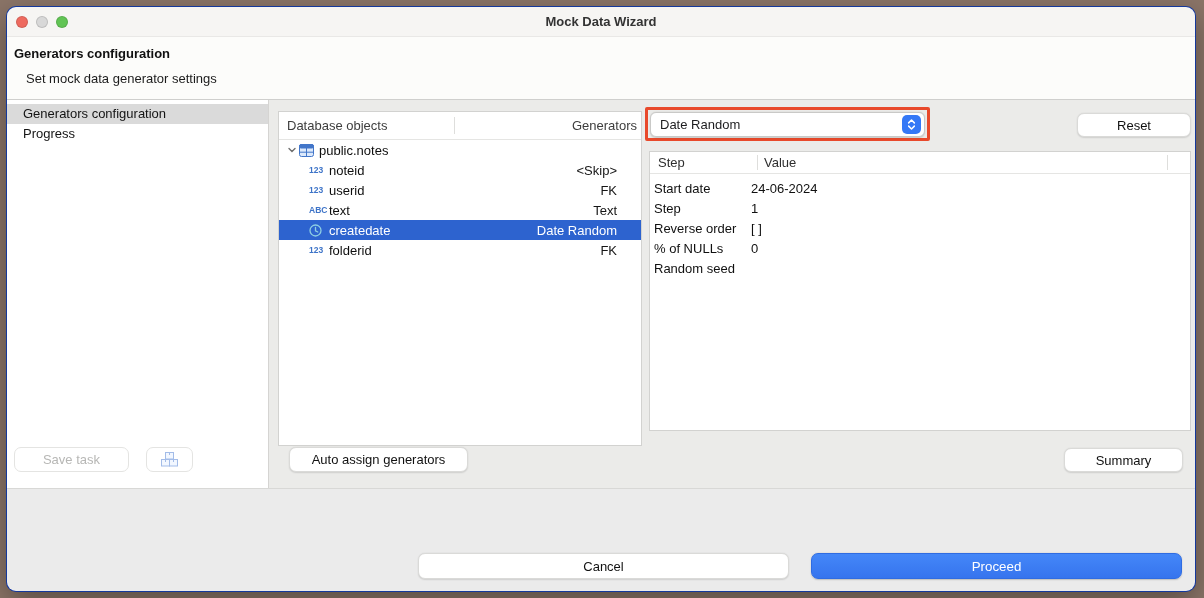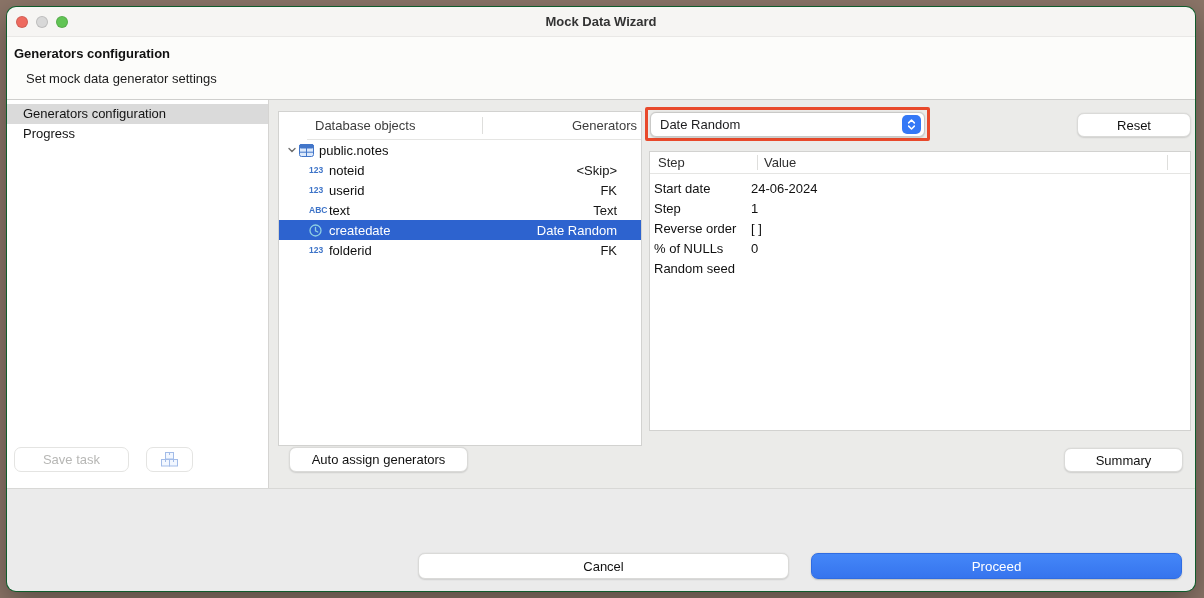--- a/index.html
+++ b/index.html
@@ -5,21 +5,21 @@
   * { margin:0; padding:0; box-sizing:border-box; }
   html,body { width:1204px; height:598px; overflow:hidden; }
   body {
     background:#8B7568;
     font-family:"Liberation Sans","DejaVu Sans",sans-serif;
     font-size:13px; color:#1d1d1f; cursor:default;
     -webkit-font-smoothing:antialiased;
   }
   .window {
     position:absolute; left:6px; top:6px; width:1190px; height:586px;
-    background:#15803d; border-radius:10px; overflow:hidden;
+    background:#1d4ed8; border-radius:10px; overflow:hidden;
     border:1px solid rgba(0,0,0,.28);
     box-shadow:0 10px 30px rgba(0,0,0,.35);
   }
   
   .titlebar { position:relative; height:30px; background:#f6f5f3; border-bottom:1px solid #e9e8e6; }
   .lights { position:absolute; left:9px; top:9px; display:flex; gap:8px; }
   .light { width:12px; height:12px; border-radius:50%; border:0.5px solid rgba(0,0,0,.12); }
   .light.red   { background:#EE6A5F; }
   .light.gray  { background:#D8D8D8; }
   .light.green { background:#61C454; }
@@ -33,21 +33,21 @@
   .content-bg { position:absolute; left:262px; top:0; right:0; bottom:0; background:#ebebe9; }
   .sidebar-divider { position:absolute; left:261px; top:0; bottom:0; width:1px; background:#d5d4d2; }
   .sidebar { position:absolute; left:0; top:4px; width:261px; }
   .side-item { height:20px; line-height:20px; padding-left:16px; color:#141414; }
   .side-item.selected { background:#dadada; }
   
   .tree {
     position:absolute; left:271px; top:11px; width:364px; height:335px;
     background:#fff; border:1px solid #d2d2d0; overflow:hidden;
   }
-  .tree-header { position:relative; height:28px; display:flex; align-items:center; border-bottom:1px solid #e5e5e3; color:#3d3d3d;margin-left:28px; }
+  .tree-header { position:relative; height:28px; display:flex; align-items:center; border-bottom:1px solid #e5e5e3; color:#3d3d3d; }
   .th-objects { padding-left:8px; flex:1; }
   .th-divider { position:absolute; left:175px; top:5px; bottom:5px; width:1px; background:#dededc; }
   .th-generators { padding-right:4px; }
   .trow { height:20px; display:flex; align-items:center; white-space:nowrap; }
   .trow .indent-root { width:6px; }
   .trow .indent-child { width:30px; }
   .expander { width:14px; display:flex; align-items:center; justify-content:center; }
   .ticon { width:20px; display:flex; align-items:center; }
   .type-txt { color:#3E74C8; font-weight:bold; font-size:8.5px; letter-spacing:0; width:20px; }
   .tlabel { color:#0e0e0e; }

